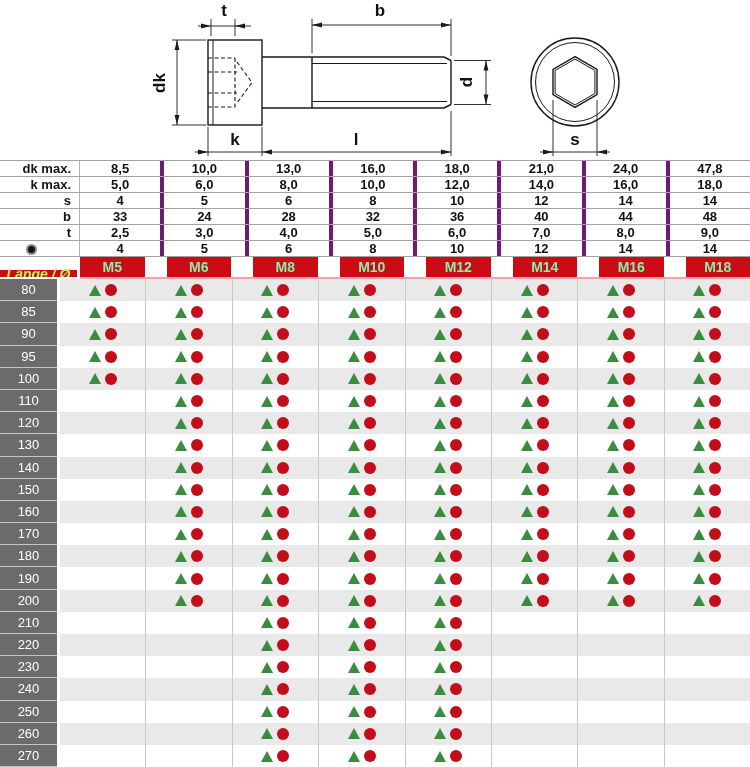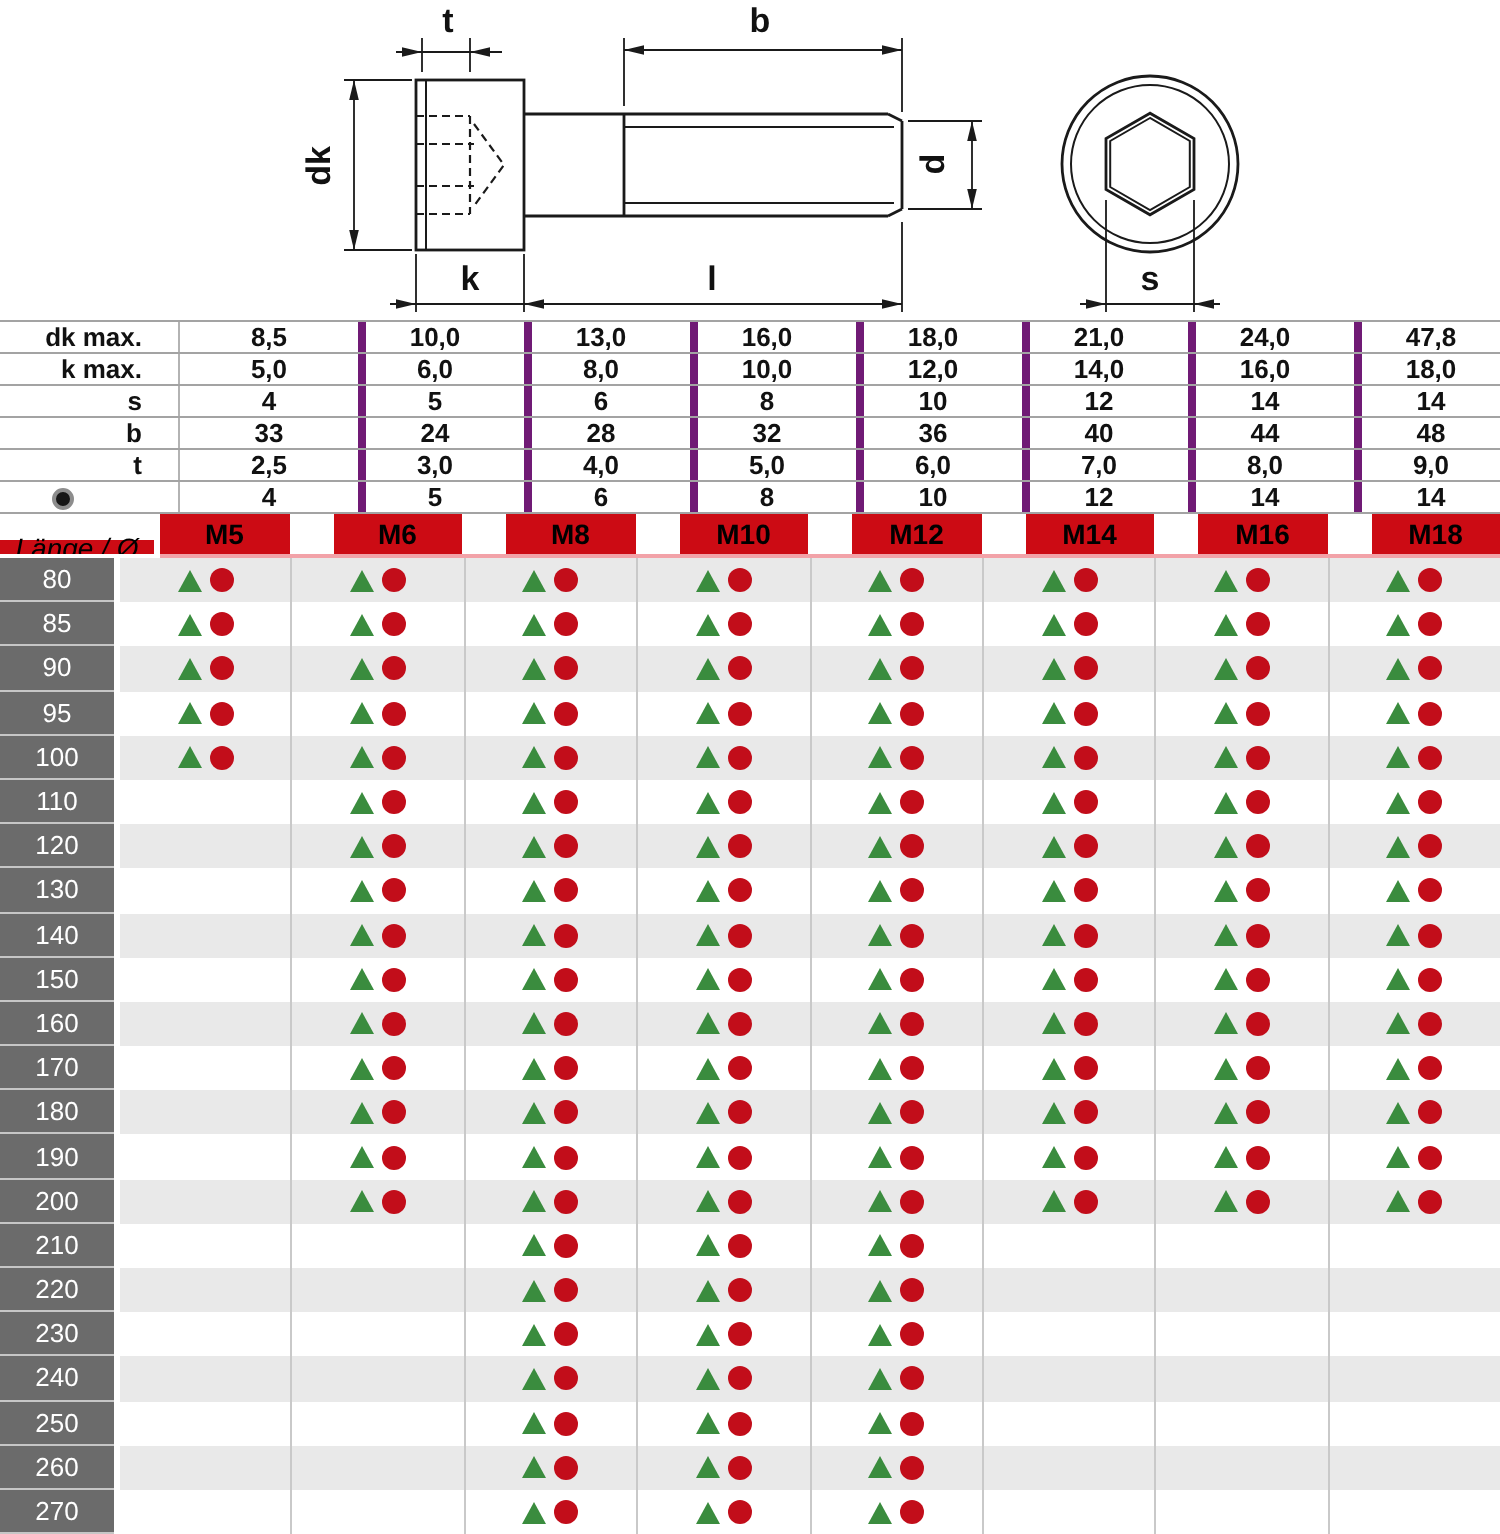--- a/index.html
+++ b/index.html
@@ -11,33 +11,33 @@
   .diagram { width: 750px; height: 160px; }
   svg text { font: bold 17px "Liberation Sans", sans-serif; fill: #111; }
   .ol { stroke: #1a1a1a; stroke-width: 1.4; fill: none; }
   .tl { stroke: #1a1a1a; stroke-width: 1;   fill: none; }
   .dash { stroke: #1a1a1a; stroke-width: 1.1; fill: none; stroke-dasharray: 4 2.5; }
   .dl { stroke: #1a1a1a; stroke-width: 0.9; fill: none; }
   .ah { fill: #1a1a1a; stroke: none; }
 
   
   .spec-table { width: 750px; border-top: 1px solid #a3a3a3; }
-  .spec-row { display: flex; height: 16px; border-bottom: 1px solid #a3a3a3; font-weight: bold; font-size: 13px; color: #111; gap: 10px; }
+  .spec-row { display: flex; height: 16px; border-bottom: 1px solid #a3a3a3; font-weight: bold; font-size: 13px; color: #111; }
   .spec-label { width: 77px; text-align: right; padding-right: 6px; line-height: 15px; }
   .spec-label.center { text-align: center; padding-right: 14px; }
   .spec-gap { width: 3px; border-right: 1px solid #b3b3b3; }
   .spec-cell { flex: 1; text-align: center; line-height: 15px; }
   .spec-cell + .spec-cell { border-left: 4px solid #701a75; }
   .socket { display: inline-block; width: 11px; height: 11px; border-radius: 50%; background: #161616; border: 2px solid #8d8d8d; vertical-align: middle; }
 
   
   .matrix-header { display: flex; width: 750px; height: 20px; }
-  .hcorner { width: 77px; background: var(--red); color: #000000; font-weight: normal; font-style: italic; font-size: 14px; display: flex; align-items: center; justify-content: center; margin-top: 13px; }
+  .hcorner { width: 77px; background: var(--red); color: #bef264; font-weight: bold; font-style: italic; font-size: 14px; display: flex; align-items: center; justify-content: center; margin-top: 13px; }
   .hgap { width: 3px; background: #fff; }
-  .hcell { flex: 1; background: var(--red); color: #000000; font-weight: bold; font-size: 14px; display: flex; align-items: center; justify-content: center; }
+  .hcell { flex: 1; background: var(--red); color: #86efac; font-weight: bold; font-size: 14px; display: flex; align-items: center; justify-content: center; }
   .hcell + .hcell { border-left: 2px solid #fff; margin-left: 20px; }
 
   .strip { display: flex; width: 750px; height: 2px; }
   .strip-left { width: 80px; background: #fff; }
   .strip-right { flex: 1; background: var(--pink); }
 
   
   .matrix-body { display: flex; flex-direction: column; width: 750px; height: 488px; }
   .mrow { flex: 1; display: flex; }
   .mrow:nth-child(odd) { --rowbg: var(--alt); }

